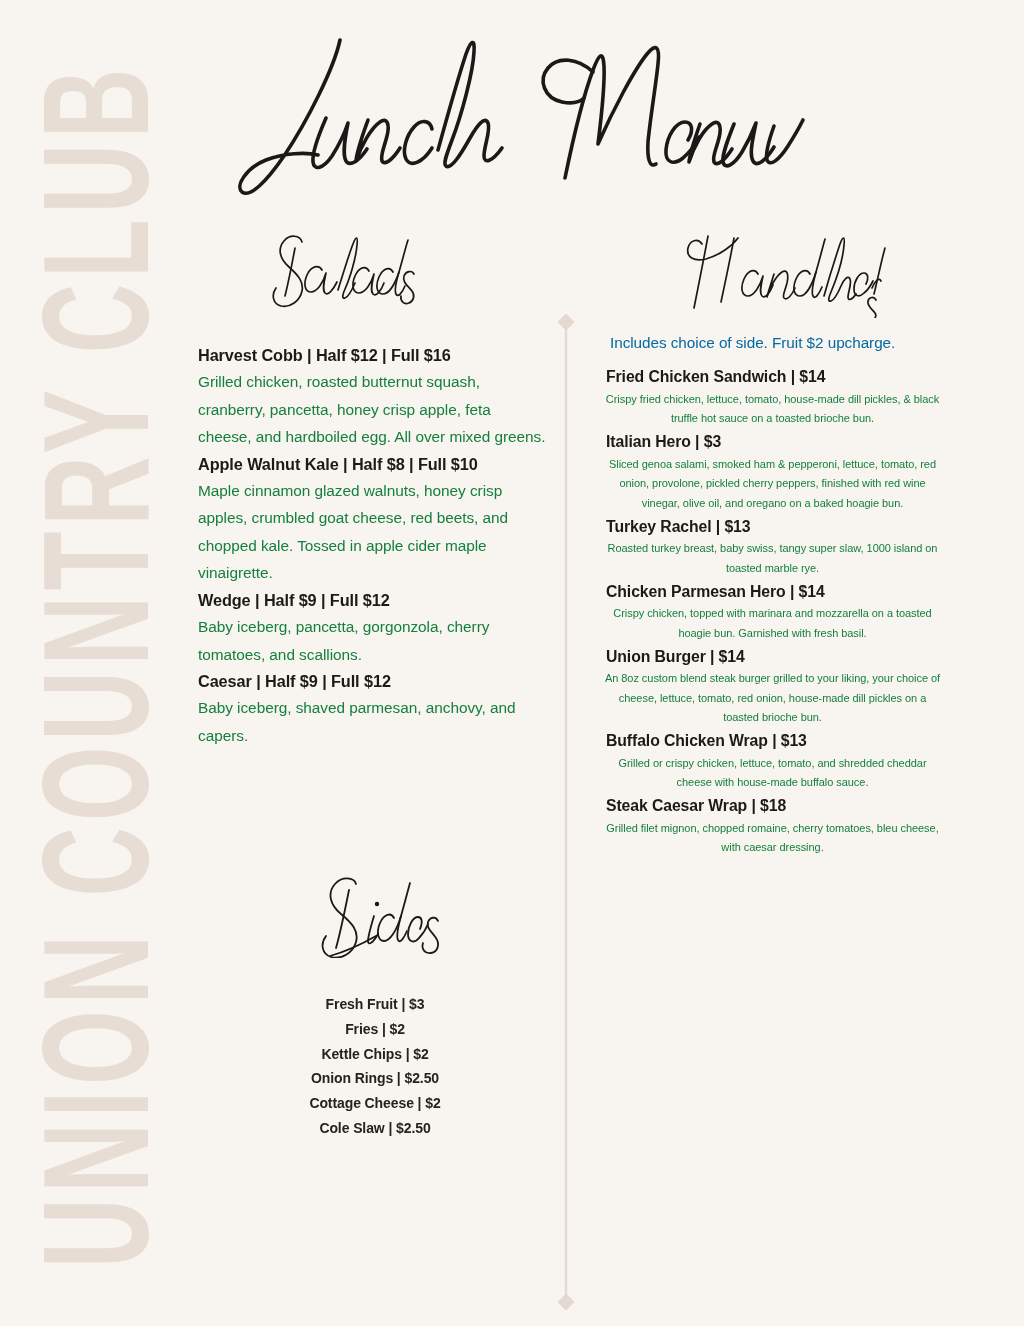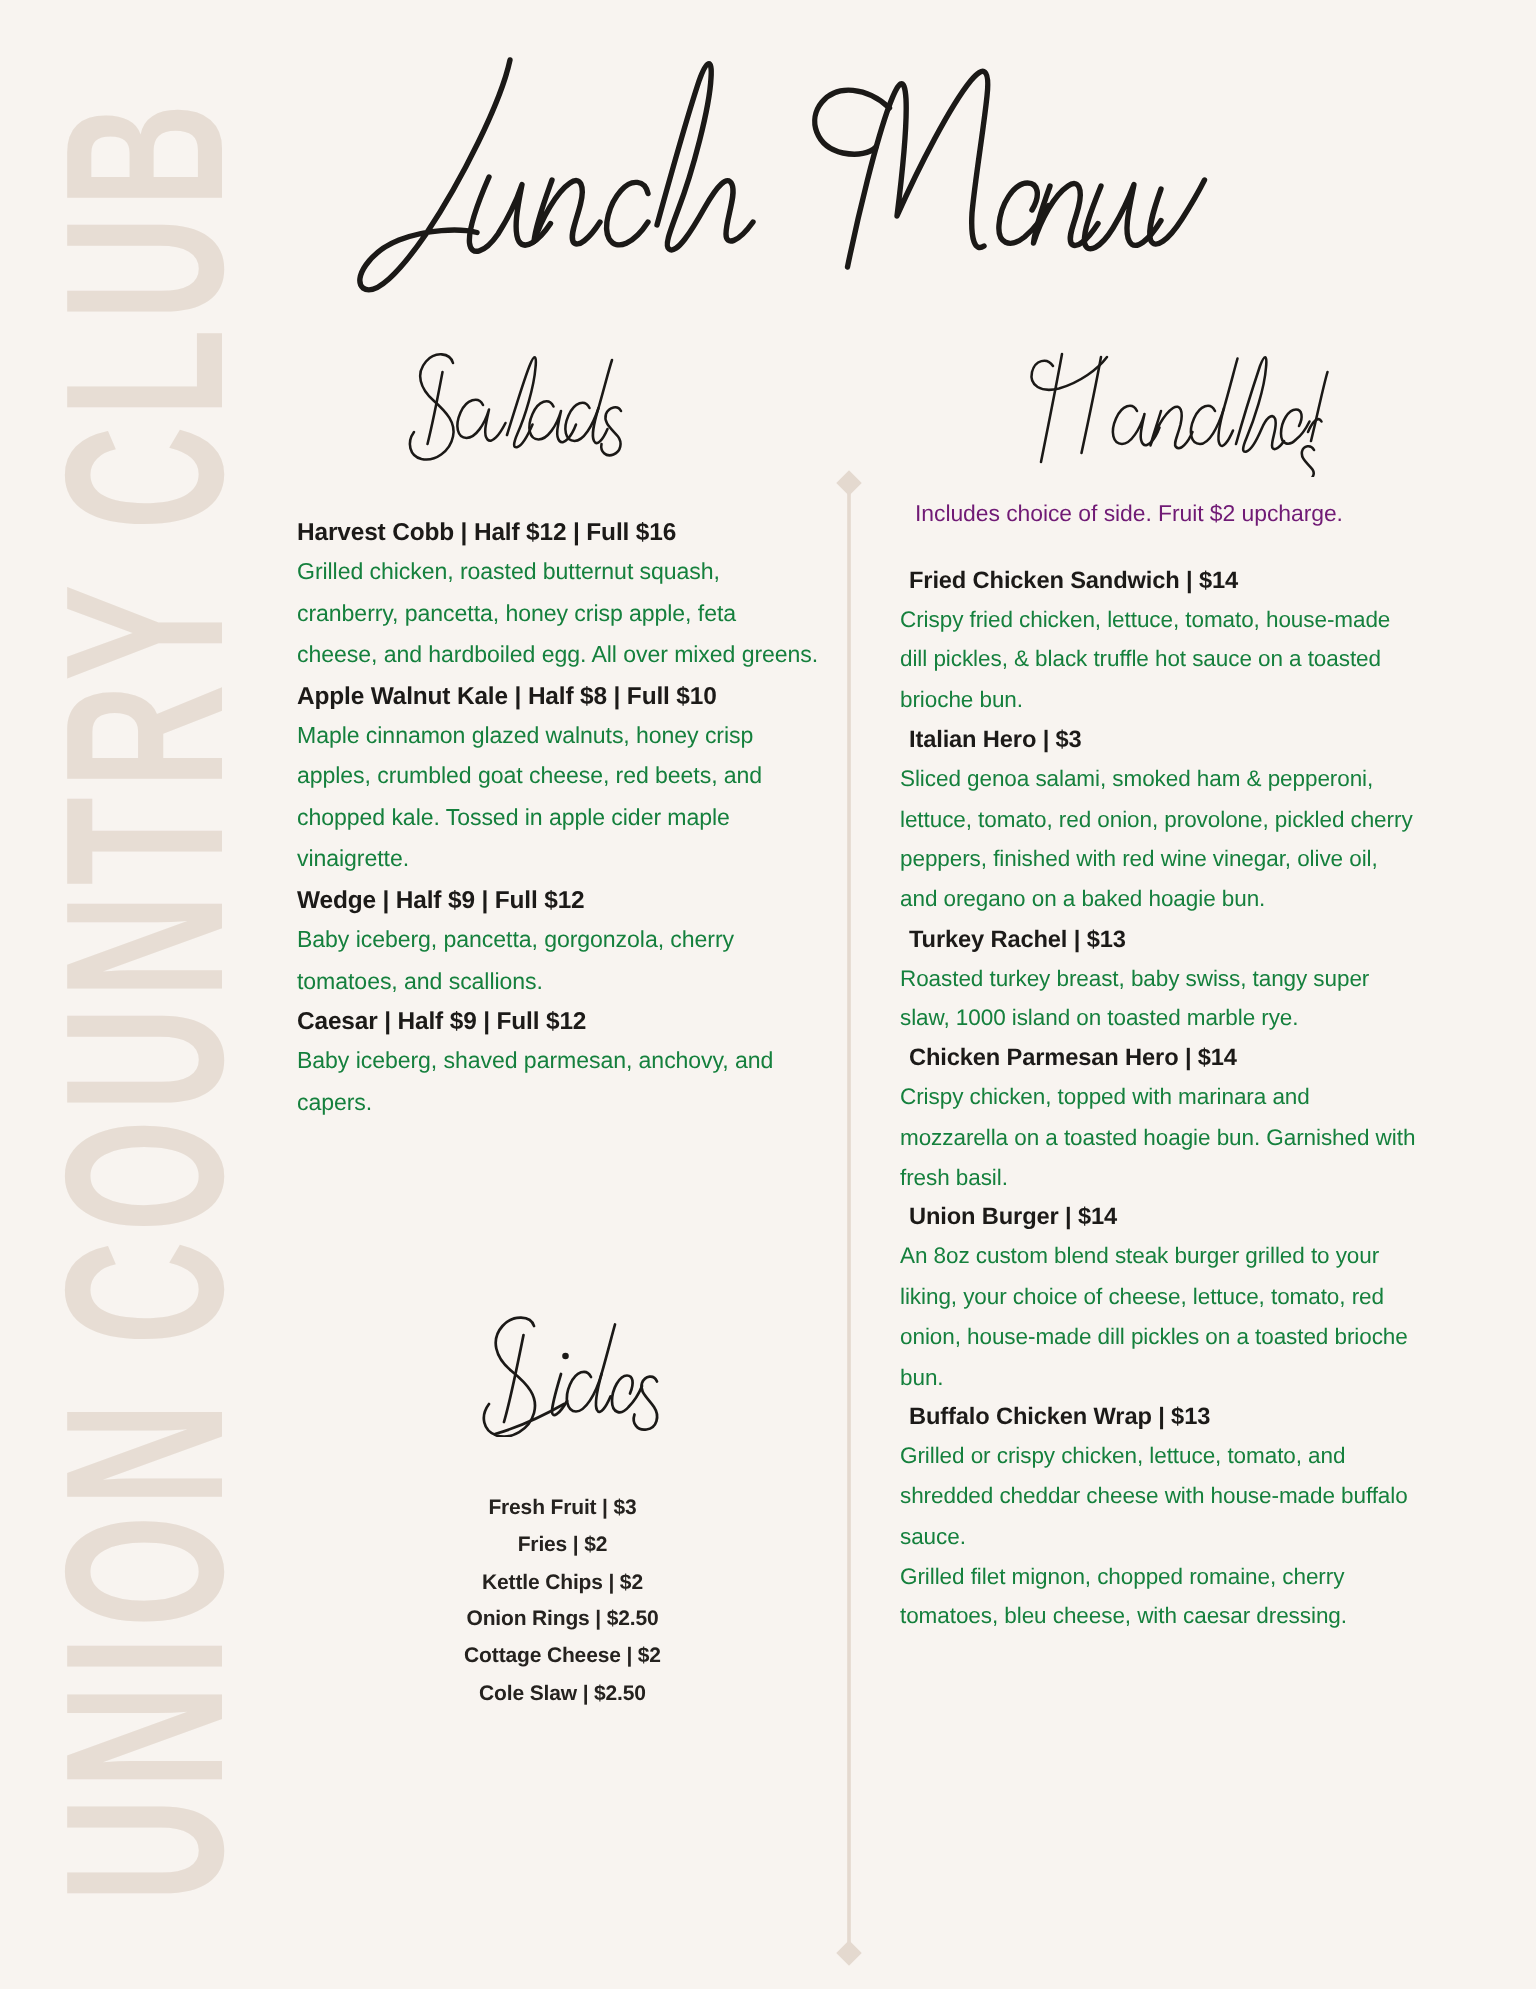--- a/index.html
+++ b/index.html
@@ -87,28 +87,28 @@
   .item-desc {
     font-size: 15.4px;
     font-weight: 400;
     color: #15803d;
     line-height: 1.78;
     letter-spacing: -0.05px;
   }
 
   
   #col-right .item-name { font-size: 15.8px; line-height: 1.62; }
-  #col-right .item-desc { font-size: 15px; line-height: 1.79; }
+  #col-right .item-desc { font-size: 11px; line-height: 1.79; text-align: center; }
 
   .lead-note {
     font-size: 15.3px;
-    color: #701a75;
+    color: #0369a1;
     letter-spacing: -0.05px;
     margin-left: 10px;
-    margin-bottom: 23px;
+    margin-bottom: 12px;
   }
 
   #col-right .item-name { padding-left: 6px; }
 
   
   #sides-list {
     position: absolute;
     left: 200px;
     top: 992px;
     width: 350px;
@@ -302,18 +302,19 @@
       <div class="item-name">Union Burger | $14</div>
       <div class="item-desc">An 8oz custom blend steak burger grilled to your liking, your choice of cheese, lettuce, tomato, red onion, house-made dill pickles on a toasted brioche bun.</div>
     </div>
 
     <div class="item">
       <div class="item-name">Buffalo Chicken Wrap | $13</div>
       <div class="item-desc">Grilled or crispy chicken, lettuce, tomato, and shredded cheddar cheese with house-made buffalo sauce.</div>
     </div>
 
     <div class="item">
+      <div class="item-name">Steak Caesar Wrap | $18</div>
       <div class="item-desc">Grilled filet mignon, chopped romaine, cherry tomatoes, bleu cheese, with caesar dressing.</div>
     </div>
 
   </div>
 
 </div>
 
 </body></html>

